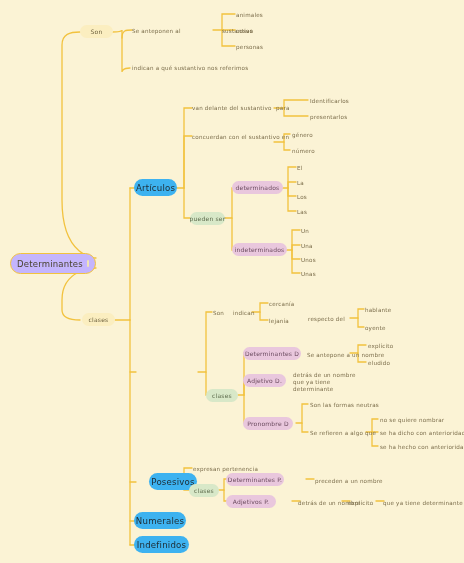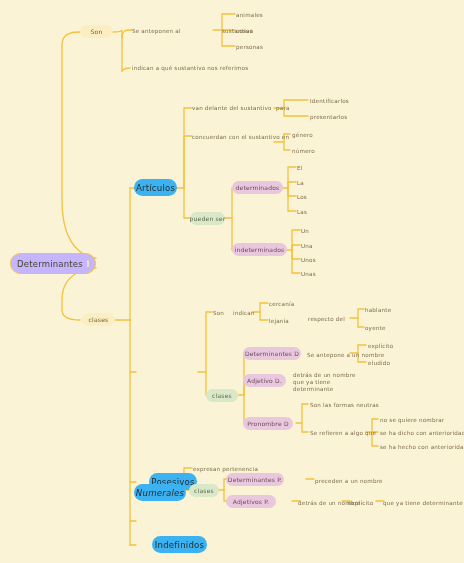--- a/index.html
+++ b/index.html
@@ -343,20 +343,20 @@
   <div class="node n-text" style="left:298px;top:497px;">
     <span>detrás de un nombre</span>
   </div>
   <div class="node n-text" style="left:348px;top:497px;">
     <span>explícito</span>
   </div>
   <div class="node n-text" style="left:383px;top:497px;">
     <span>que ya tiene determinante</span>
   </div>
 
-  <div class="node n-blue" style="left:134px;top:484px;width:52px;font-style:italic;">
+  <div class="node n-blue" style="left:134px;top:512px;width:52px;">
     <span>Numerales</span>
   </div>
-  <div class="node n-blue" style="left:152px;top:536px;width:55px;">
+  <div class="node n-blue" style="left:134px;top:536px;width:55px;">
     <span>Indefinidos</span>
   </div>
 
 </div>
 
 </body></html>

